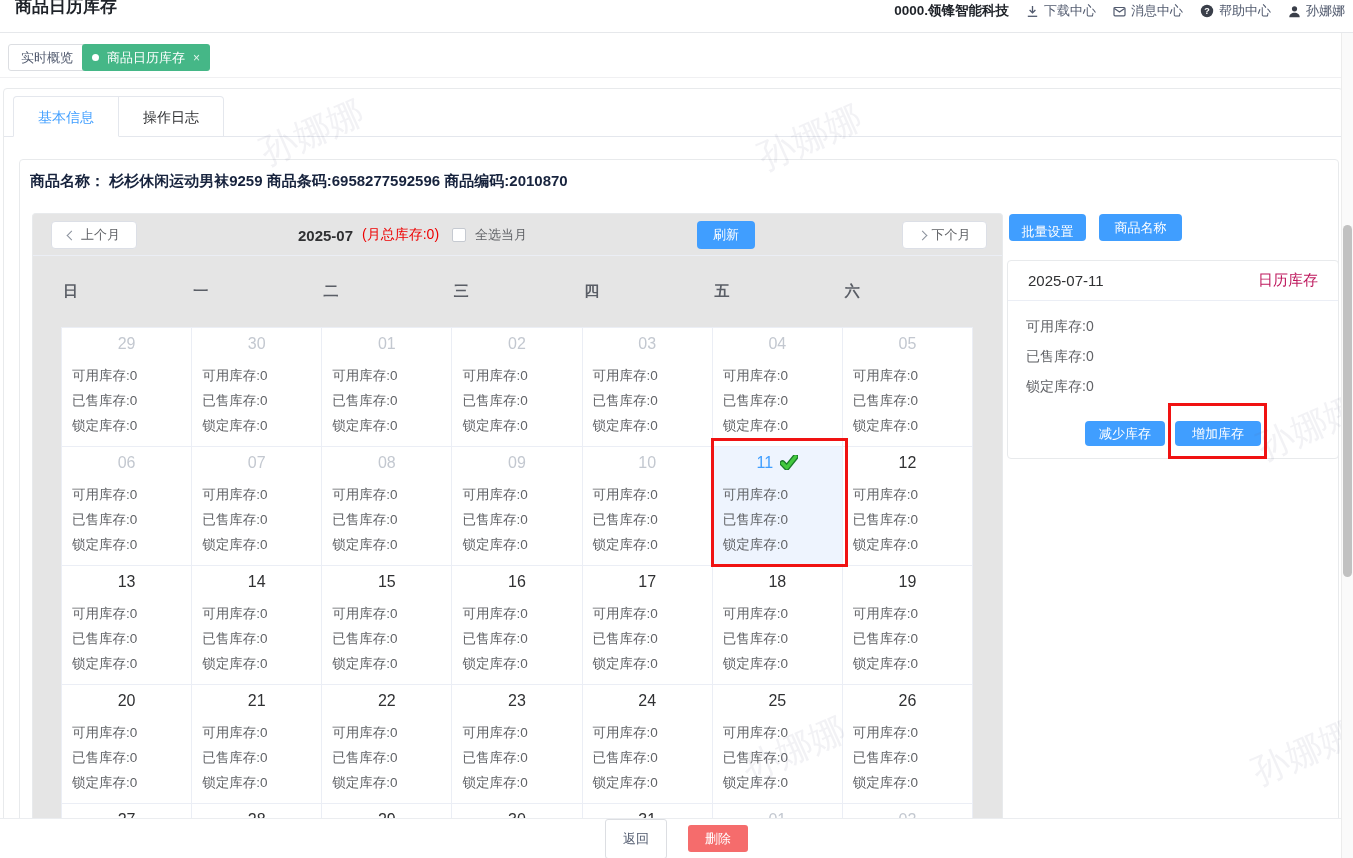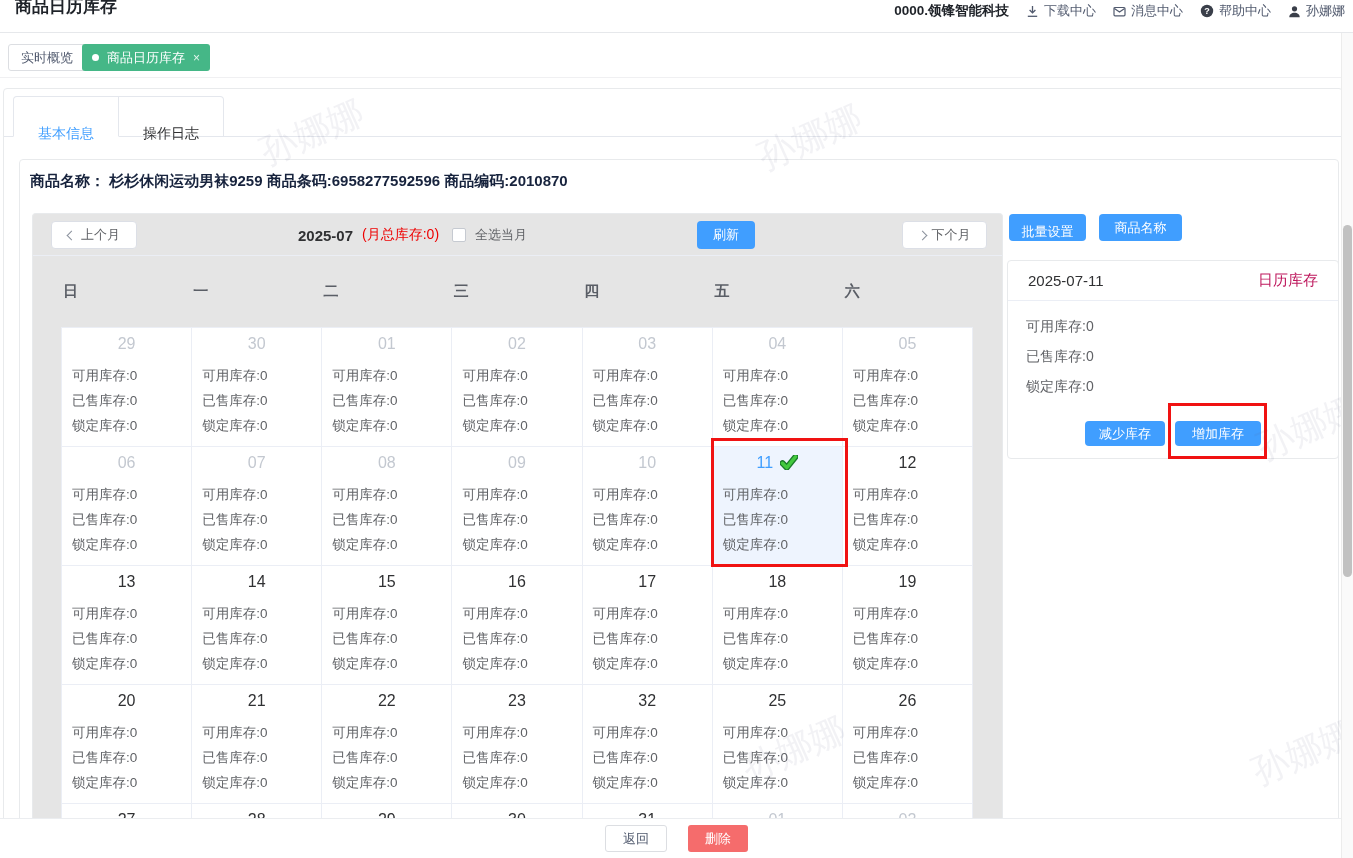--- a/index.html
+++ b/index.html
@@ -23,21 +23,21 @@
     border:1px solid #dcdee2; border-radius:3px; font-size:13px; color:#515a6e; display:flex; align-items:center; }
   .green-tag { position:absolute; left:82px; top:11px; height:27px; padding:0 10px; background:#45b787;
     border-radius:3px; display:flex; align-items:center; gap:8px; color:#fff; font-size:13px; }
   .tag-dot { width:7px; height:7px; border-radius:50%; background:#fff; }
   .tag-close { font-size:12px; color:rgba(255,255,255,.85); line-height:1; }
 
   
   .card { position:absolute; left:3px; top:88px; width:1340px; height:770px; background:#fff;
     border:1px solid #e8eaec; border-radius:4px 4px 0 0; overflow:hidden; }
   .ctabs { display:flex; margin-top:7px; padding-left:9px; border-bottom:1px solid #e4e7ed; height:41px; }
-  .ctab { height:41px; line-height:40px; padding:16px 24px; font-size:14px; color:#303133; background:#fff;
+  .ctab { height:41px; line-height:40px; padding:0 24px; font-size:14px; color:#303133; background:#fff;
     border:1px solid #e4e7ed; margin-bottom:-1px; cursor:pointer; }
   .ctab.first { border-top-left-radius:4px; }
   .ctab.last { border-left:none; border-top-right-radius:4px; }
   .ctab.active { color:#409eff; border-bottom-color:#fff; }
 
   .inner-box { position:absolute; left:15px; top:70px; width:1320px; bottom:0;
     border:1px solid #e8eaec; border-radius:4px 4px 0 0; overflow:hidden; background:#fff; }
   .product-info { position:absolute; left:10px; top:12px; font-size:15px; font-weight:bold; color:#17233d; }
 
   
@@ -89,21 +89,21 @@
   .date-card-title { font-size:15px; color:#be185d; }
   .date-card-body { padding:10px 18px 0 18px; }
   .date-card-body .line { font-size:14px; color:#606266; line-height:30px; }
   .dec-btn { position:absolute; left:77px; top:160px; width:80px; height:25px; }
   .inc-btn { position:absolute; left:167px; top:160px; width:86px; height:25px; }
   .ann-btn { left:160px; top:142px; width:99px; height:56px; }
 
   
   .bottombar { position:absolute; left:0; top:818px; width:1353px; height:40px; background:#fff;
     border-top:1px solid #ebedf0; display:flex; align-items:center; justify-content:center; gap:21px; z-index:60; }
-  .back-btn { height:27px; padding:7px 17px; background:#fff; border:1px solid #dcdee2; border-radius:3px;
+  .back-btn { height:40px; padding:7px 17px; background:#fff; border:1px solid #dcdee2; border-radius:3px;
     font-size:13px; color:#515a6e; display:flex; align-items:center; }
   .delete-btn { height:27px; padding:0 17px; background:#f56c6c; border:none; border-radius:3px;
     font-size:13px; color:#fff; display:flex; align-items:center; }
 
   
   .scrollbar { position:absolute; right:0; top:33px; bottom:0; width:12px; background:#fafafa;
     border-left:1px solid #ececec; z-index:70; }
   .scroll-thumb { position:absolute; left:1px; top:192px; width:9px; height:352px; background:#c1c1c1; border-radius:5px; }
 
   
@@ -495,21 +495,21 @@
               </div>
               <div class="cell-lines">
                 <div class="line">可用库存:0</div>
                 <div class="line">已售库存:0</div>
                 <div class="line">锁定库存:0</div>
               </div>
             </div>
 
             <div class="cal-cell normal">
               <div class="day-num">
-                <span class="num">32</span>
+                <span class="num">24</span>
               </div>
               <div class="cell-lines">
                 <div class="line">可用库存:0</div>
                 <div class="line">已售库存:0</div>
                 <div class="line">锁定库存:0</div>
               </div>
             </div>
 
             <div class="cal-cell normal">
               <div class="day-num">

